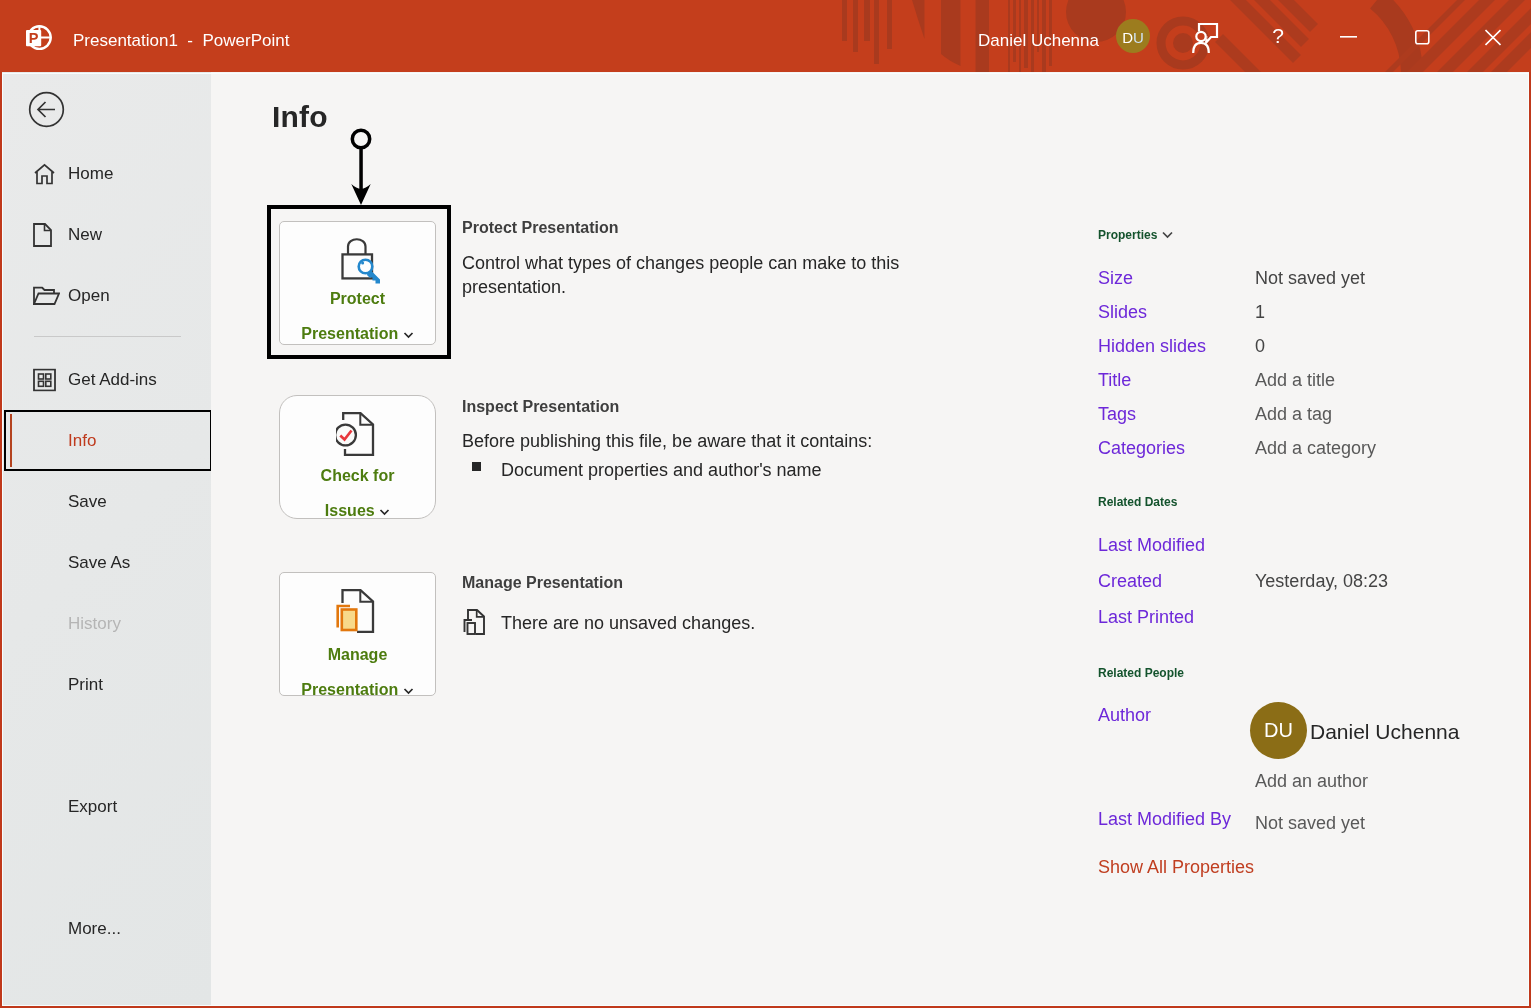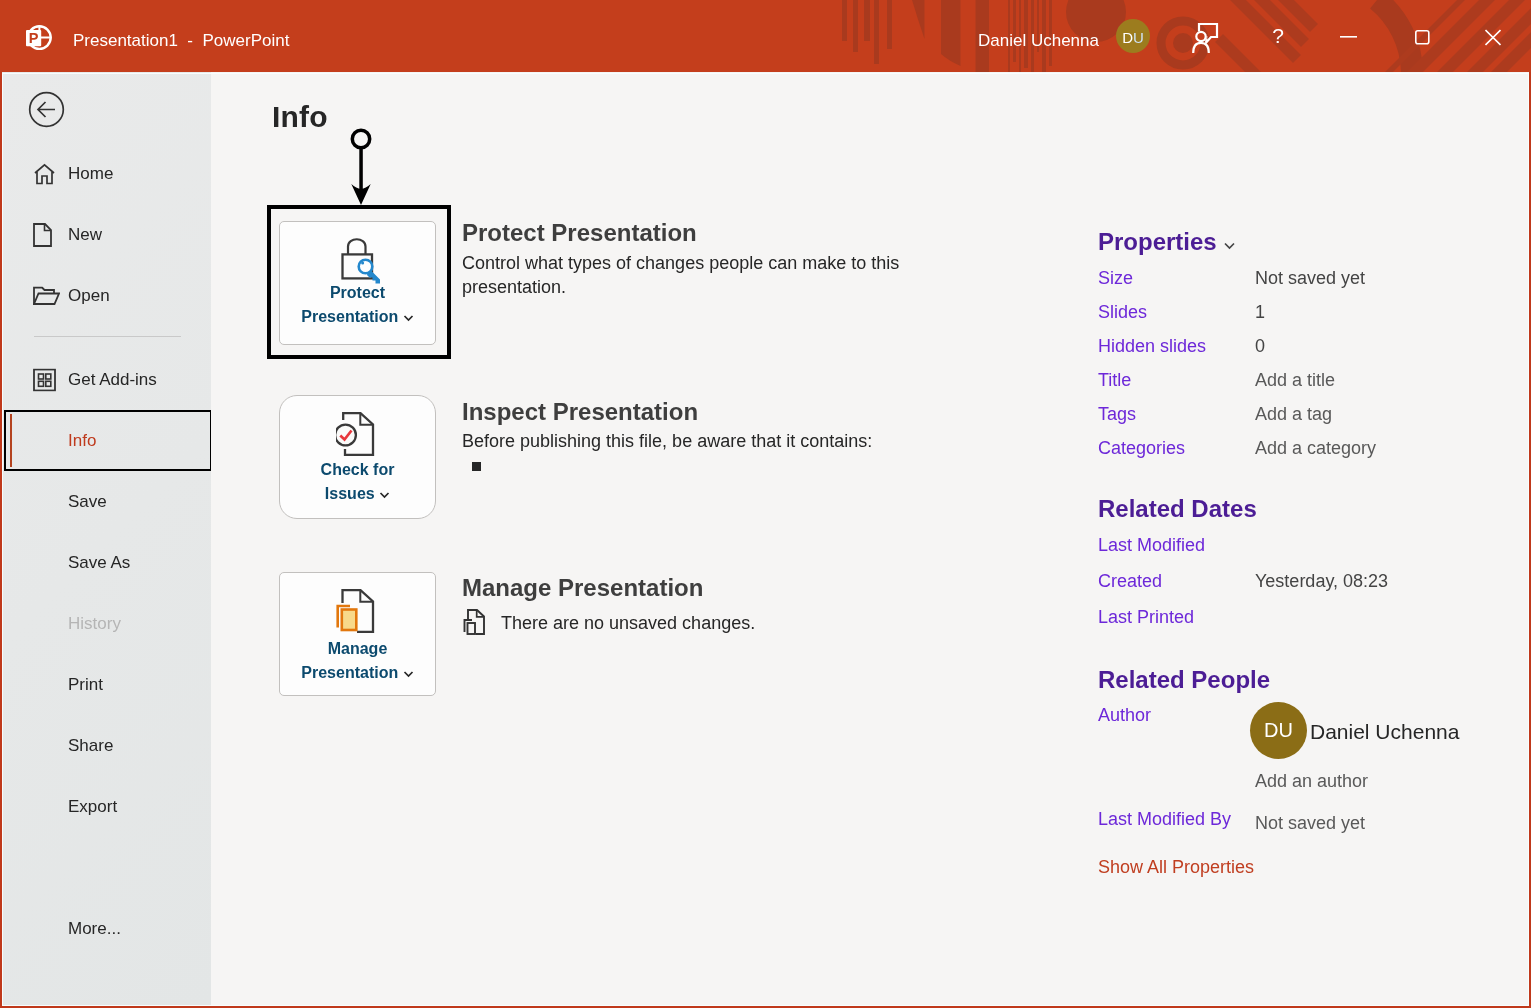--- a/index.html
+++ b/index.html
@@ -26,30 +26,30 @@
   #nav-info { position:absolute; left:2px; top:338px; width:208px; height:61px; border:2.5px solid #000; }
   #nav-info .bar { position:absolute; left:4px; top:2px; bottom:2px; width:2.4px; background:#b4431f; }
   #nav-info .lbl { position:absolute; left:62px; top:50%; transform:translateY(-50%); font-size:17px; color:#bf3a1d; }
   
   #content { position:absolute; left:211px; top:72px; width:1320px; height:936px; background:#f6f5f4; border-right:2.5px solid #c0391b; border-bottom:2.5px solid #c0391b; }
   h1.info { position:absolute; left:61px; top:28px; font-size:30px; font-weight:600; color:#262626; letter-spacing:0.2px; }
   
   #ann { position:absolute; left:129px; top:54px; }
   #annbox { position:absolute; left:56px; top:133px; width:184px; height:154px; border:4px solid #000; }
   .bigbtn { position:absolute; width:157px; height:124px; background:#fdfdfd; border:1px solid #c2c0be; border-radius:5px; text-align:center; }
-  .bigbtn .cap { position:absolute; left:0; right:0; font-size:16px; font-weight:700; color:#0c4a6e; line-height:24px; }
+  .bigbtn .cap { position:absolute; left:0; right:0; font-size:16px; font-weight:700; color:#4d7c0f; line-height:35px; }
   .chev { font-weight:400; font-size:13px; }
   #btn-protect { left:68px; top:149px; }
   #btn-check   { left:68px; top:323px;border-radius:18px; }
   #btn-manage  { left:68px; top:500px; }
-  .sechead { position:absolute; left:251px; font-size:24px; font-weight:700; color:#3e3e3e; }
+  .sechead { position:absolute; left:251px; font-size:16px; font-weight:700; color:#3e3e3e; }
   .body15 { position:absolute; left:251px; font-size:18px; color:#262626; line-height:24px; }
   
   #rightcol { position:absolute; left:887px; top:0; width:420px; }
-  .rc-head { position:absolute; left:0; font-size:24px; font-weight:700; color:#4c1d95; }
+  .rc-head { position:absolute; left:0; font-size:12px; font-weight:700; color:#14532d; }
   .rc-lbl { position:absolute; left:0; font-size:18px; color:#6d28d9; line-height:24px; }
   .rc-val { position:absolute; left:157px; font-size:18px; color:#444; line-height:24px; }
   .rc-ph  { position:absolute; left:157px; font-size:18px; color:#595959; line-height:24px; }
   #showall { position:absolute; left:0; font-size:18px; color:#c03e20; line-height:24px; }
   #avatar { position:absolute; left:152px; top:630px; width:57px; height:57px; border-radius:50%; background:#8b6d16; color:#fff; font-size:20px; text-align:center; line-height:57px; }
 </style>
 </head>
 <body>
 <div id="win">
   <div id="innerline"></div>
@@ -158,23 +158,20 @@
       </div>
     <div class="navitem" style="top:469px;">
         <span class="lbl">Save As</span>
       </div>
     <div class="navitem" style="top:591px;">
         <span class="lbl">Print</span>
       </div>
     <div class="navitem" style="top:530px;color:#b5b5b5;">
         <span class="lbl">History</span>
       </div>
-    <div class="navitem" style="top:652px;">
-        <span class="lbl">Share</span>
-      </div>
     <div class="navitem" style="top:713px;text-decoration:underline;">
         <span class="lbl">Export</span>
       </div>
     <div class="navitem" style="top:835px;">
         <span class="lbl">More...</span>
       </div>
   </div>
 
   <div id="content">
     <h1 class="info">Info</h1>
@@ -208,20 +205,21 @@
         <circle cx="9.5" cy="23" r="10.4" fill="#fbfbfa" stroke="#3a3a3a" stroke-width="2.3"></circle>
         <path d="M4.3 23.5 L8.5 27.5 L15.5 18.5" fill="none" stroke="#e8383d" stroke-width="2.7"></path>
       </svg>
       <div class="cap" style="top:62px">Check for<br>Issues <span class="chev">​</span><svg width="11" height="8">
             <path d="M1.5 2 L5.5 6 L9.5 2" stroke="#262626" stroke-width="1.7" fill="none"></path>
           </svg></div>
     </div>
     <div class="sechead" style="top:326px">Inspect Presentation</div>
     <div class="body15" style="top:357px">Before publishing this file, be aware that it contains:</div>
     <div style="position:absolute;left:261px;top:390px;width:9px;height:9px;background:#262626;"></div>
+    <div class="body15" style="top:386px;left:290px;">Document properties and author's name</div>
 
     <div class="bigbtn" id="btn-manage">
       <svg width="44" height="44" viewBox="0 0 44 44" style="margin-top:16px">
       <path d="M6.5 14 L6.5 1.2 L24.5 1.2 L37 12.5 L37 42.8 L21 42.8" fill="none" stroke="#3a3a3a" stroke-width="2.3"></path>
       <path d="M24.3 1.5 L24.3 12.8 L36.7 12.8" fill="none" stroke="#3a3a3a" stroke-width="2"></path>
       <path d="M1.7 38.5 L1.7 17 L14 17" fill="none" stroke="#e2770d" stroke-width="2.6"></path>
       <rect x="5.8" y="20.5" width="14.5" height="20.5" fill="#f8d98a" stroke="#e2770d" stroke-width="2.6"></rect>
       </svg>
       <div class="cap" style="top:64px">Manage<br>Presentation <span class="chev">​</span><svg width="11" height="8">
             <path d="M1.5 2 L5.5 6 L9.5 2" stroke="#262626" stroke-width="1.7" fill="none"></path>

